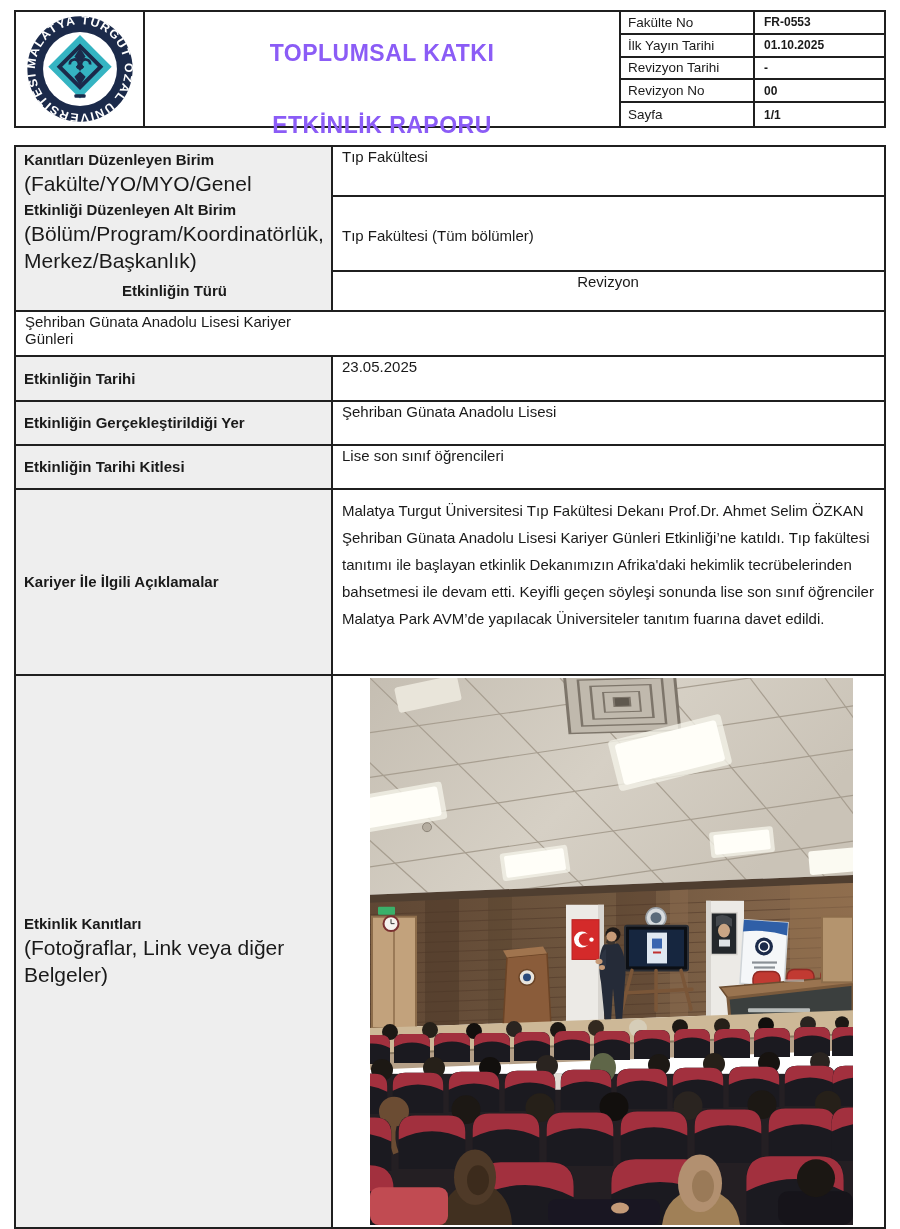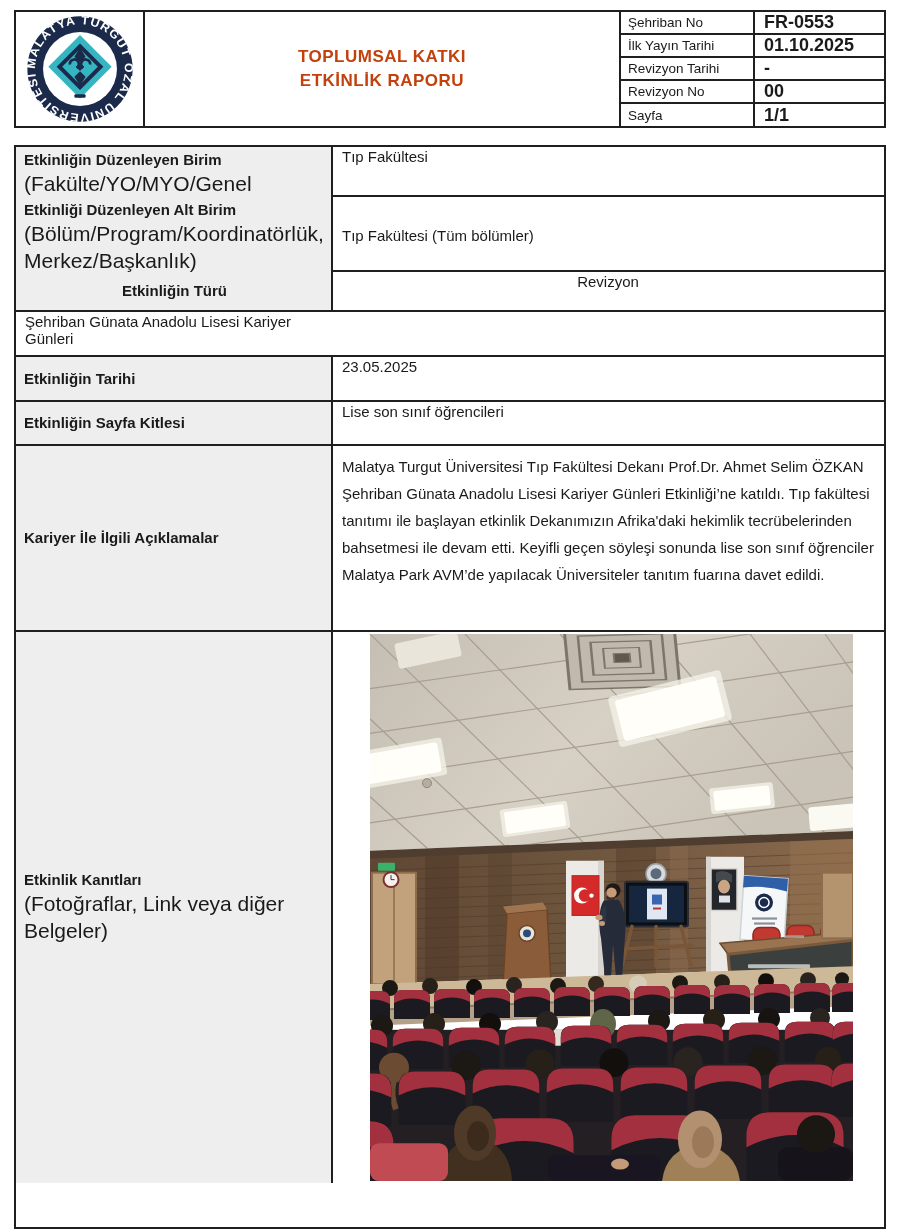--- a/index.html
+++ b/index.html
@@ -18,30 +18,30 @@
   .hdr-logo-cell {
     width:129px; border-right:2px solid #1f1f1f;
     display:flex; align-items:center; justify-content:center;
   }
   .hdr-title-cell {
     flex:1; border-right:2px solid #1f1f1f;
     display:flex; flex-direction:column; align-items:center; justify-content:center;
     gap:4px;
   }
   .hdr-title-cell .tline {
-    font-size:17px; font-weight:bold; letter-spacing:.5px; color:#c2410c;
+    font-size:23px; font-weight:bold; letter-spacing:.5px; color:#8b5cf6;margin-top:41px;
   }
   .hdr-info { width:263px; display:grid; grid-template-rows:repeat(5,1fr); }
   .hdr-info .irow { display:grid; grid-template-columns:134px 1fr; border-bottom:2px solid #1f1f1f; }
   .hdr-info .irow:last-child { border-bottom:none; }
   .hdr-info .ilabel {
     border-right:2px solid #1f1f1f; display:flex; align-items:center;
     padding-left:7px; font-size:13.5px;
   }
-  .hdr-info .ivalue { display:flex; align-items:center; padding-left:9px; font-size:18px; font-weight:bold; }
+  .hdr-info .ivalue { display:flex; align-items:center; padding-left:9px; font-size:12px; font-weight:bold; }
 
   
   .ftab {
     position:absolute; left:14px; top:145px; width:872px; height:1084px;
     border:2px solid #1f1f1f; background:#fff;
   }
   .frow { display:grid; grid-template-columns:317px 1fr; border-top:2px solid #1f1f1f; }
   .frow:first-child { border-top:none; }
   .r1{height:48px;} .r2{height:75px;} .r3{height:40px;text-align:center;} .r4{height:45px;}
   .r5{height:45px;} .r6{height:44px;} .r7{height:44px;} .r8{height:186px;}
@@ -84,21 +84,21 @@
         </g>
         <rect x="45" y="72.5" width="10" height="3.2" rx="1" fill="#1b2a4a"></rect>
       </svg>
     </div>
     <div class="hdr-title-cell">
       <div class="tline">TOPLUMSAL KATKI</div>
       <div class="tline">ETKİNLİK RAPORU</div>
     </div>
     <div class="hdr-info">
       <div class="irow">
-        <div class="ilabel">Şehriban No</div>
+        <div class="ilabel">Fakülte No</div>
         <div class="ivalue">FR-0553</div>
       </div>
       <div class="irow">
         <div class="ilabel">İlk Yayın Tarihi</div>
         <div class="ivalue">01.10.2025</div>
       </div>
       <div class="irow">
         <div class="ilabel">Revizyon Tarihi</div>
         <div class="ivalue">-</div>
       </div>
@@ -110,21 +110,21 @@
         <div class="ilabel">Sayfa</div>
         <div class="ivalue">1/1</div>
       </div>
     </div>
   </div>
 
   <div class="ftab">
 
     <div class="frow r1">
       <div class="lcell">
-        <div class="lab">Etkinliğin Düzenleyen Birim</div>
+        <div class="lab">Kanıtları Düzenleyen Birim</div>
         <div class="sub">(Fakülte/YO/MYO/Genel Sekreterlik)</div>
       </div>
       <div class="vcell">Tıp Fakültesi</div>
     </div>
 
     <div class="frow r2">
       <div class="lcell">
         <div class="lab">Etkinliği Düzenleyen Alt Birim</div>
         <div class="sub">(Bölüm/Program/Koordinatörlük, Merkez/Başkanlık)</div>
       </div>
@@ -142,24 +142,30 @@
       <div class="vcell">Şehriban Günata Anadolu Lisesi Kariyer Günleri</div>
     </div>
 
     <div class="frow r5">
       <div class="lcell">
         <div class="lab">Etkinliğin Tarihi</div>
       </div>
       <div class="vcell">23.05.2025</div>
     </div>
 
+    <div class="frow r6">
+      <div class="lcell">
+        <div class="lab">Etkinliğin Gerçekleştirildiği Yer</div>
+      </div>
+      <div class="vcell">Şehriban Günata Anadolu Lisesi</div>
+    </div>
 
     <div class="frow r7">
       <div class="lcell">
-        <div class="lab">Etkinliğin Sayfa Kitlesi</div>
+        <div class="lab">Etkinliğin Tarihi Kitlesi</div>
       </div>
       <div class="vcell">Lise son sınıf öğrencileri</div>
     </div>
 
     <div class="frow r8">
       <div class="lcell">
         <div class="lab">Kariyer İle İlgili Açıklamalar</div>
       </div>
       <div class="vcell para">Malatya Turgut Üniversitesi Tıp Fakültesi Dekanı Prof.Dr. Ahmet Selim ÖZKAN Şehriban Günata Anadolu Lisesi Kariyer Günleri Etkinliği’ne katıldı. Tıp fakültesi tanıtımı ile başlayan etkinlik Dekanımızın Afrika'daki hekimlik tecrübelerinden bahsetmesi ile devam etti. Keyifli geçen söyleşi sonunda lise son sınıf öğrenciler Malatya Park AVM’de yapılacak Üniversiteler tanıtım fuarına davet edildi.</div>
     </div>

